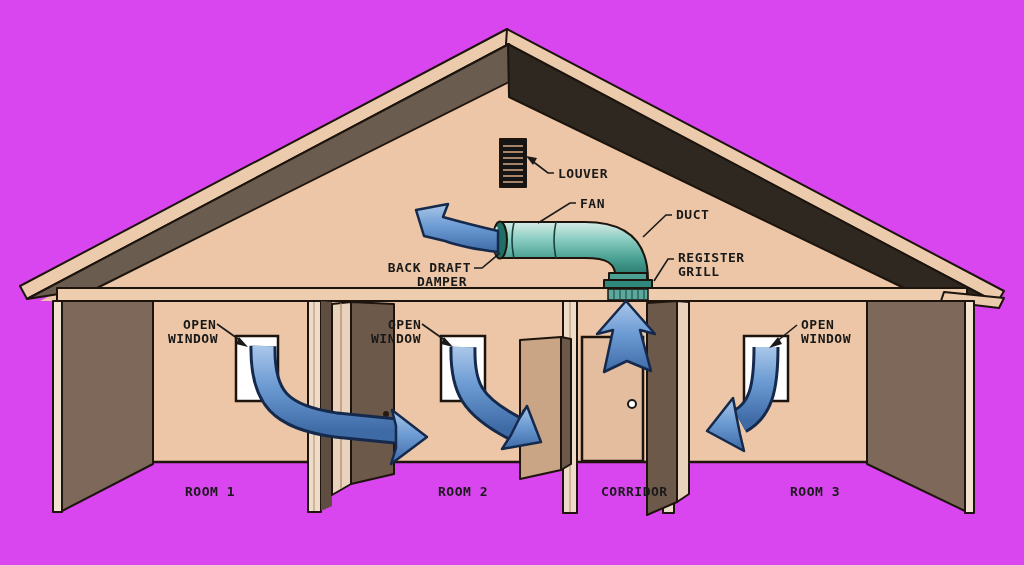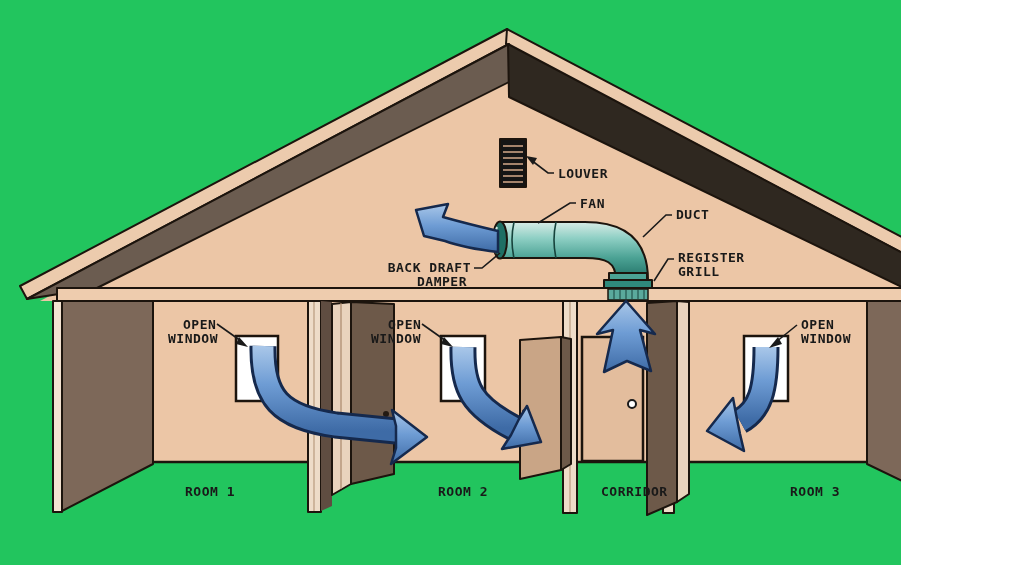--- a/index.html
+++ b/index.html
@@ -1,16 +1,16 @@
 <!DOCTYPE html>
 <html><head>
 <meta charset="utf-8">
 <style>
   html,body{margin:0;padding:0;background:#ffffff;}
-  .stage{position:relative;width:901px;height:565px;background:#22c55e;overflow:hidden;
+  .stage{position:relative;width:1024px;height:565px;background:#d946ef;overflow:hidden;
          font-family:"DejaVu Sans Mono", monospace;text-decoration:underline;}
   svg{display:block;}
   .lbl{font-family:"DejaVu Sans Mono", monospace;
        font-weight:bold;font-size:13px;letter-spacing:0.5px;fill:#191919;}
   .leader{stroke:#1a1a1a;stroke-width:1.6;fill:none;}
   .arrowOutline{fill:none;stroke:#15294d;stroke-width:27;stroke-linecap:butt;}
   .arrowBand{fill:none;stroke:url(#arrowGrad);stroke-width:21;stroke-linecap:butt;}
   .arrowHead{fill:url(#arrowGrad);stroke:#15294d;stroke-width:2.5;stroke-linejoin:round;}
   .arch{stroke:#1c140d;stroke-width:2;stroke-linejoin:round;}
 </style>

